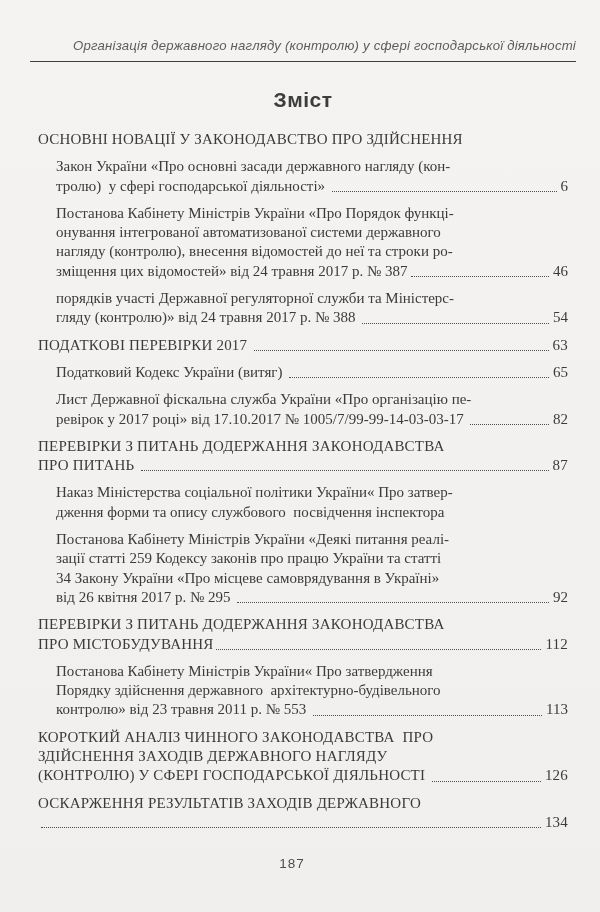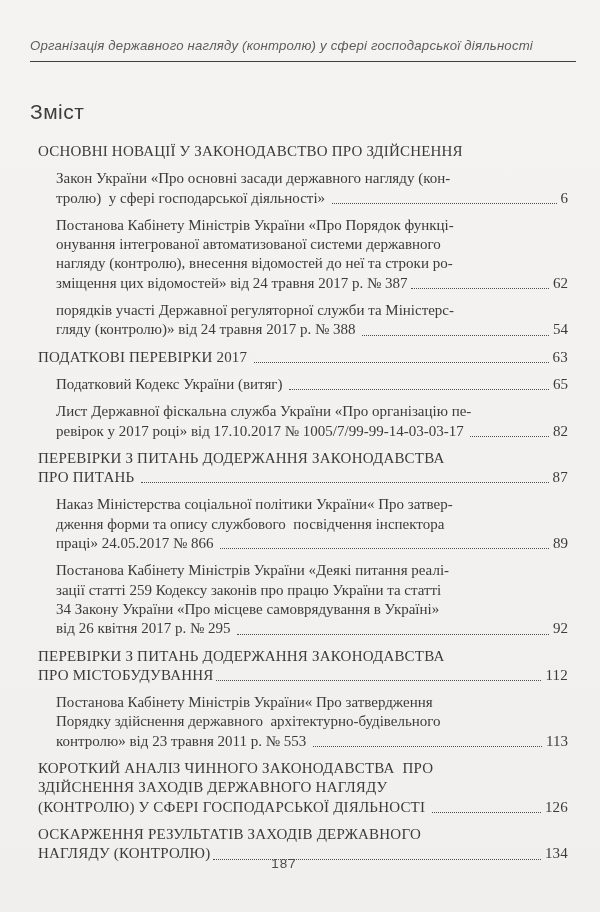--- a/index.html
+++ b/index.html
@@ -19,34 +19,35 @@
     height: 912px;
     box-sizing: border-box;
     background: linear-gradient(180deg, #f4f3f2 0%, #f2f1ef 55%, #f0efed 100%);
     padding: 36px 24px 0 30px;
     color: #3a3a3a;
   }
   
   .running-header {
     border-bottom: 1.5px solid #3f3f3f;
     padding-bottom: 7px;
-    text-align: left;
+    text-align: right;
   }
   .running-header .rh-text {
     font-family: "Liberation Sans", sans-serif;
     font-style: italic;
     font-size: 13.2px;
     letter-spacing: 0.2px;
     color: #5c5c5c;
   }
   
   .doc-title {
-    margin-top: 38px;
+    margin-top: 26px;
+    text-align: center;
     font-family: "Liberation Sans", sans-serif;
-    font-weight: 400;
+    font-weight: 700;
     font-size: 21px;
     letter-spacing: 0.5px;
     color: #3d3d3d;
   }
   
   .toc {
     margin-top: 18px;
     font-size: 15px;
     line-height: 19.3px;
     color: #3b3b3b;
@@ -69,21 +70,21 @@
     min-width: 10px;
   }
   .page-num {
     white-space: nowrap;
     color: #3b3b3b;
   }
   
   .folio {
     position: absolute;
     top: 856px;
-    left: 8px;
+    left: 16px;
     width: 552px; 
     text-align: center;
     font-family: "Liberation Sans", sans-serif;
     font-size: 13.5px;
     letter-spacing: 1px;
     color: #4c4c4c;
   }
 </style>
 </head>
 <body>
@@ -101,21 +102,21 @@
         <div class="line">ОСНОВНІ НОВАЦІЇ У ЗАКОНОДАВСТВО ПРО ЗДІЙСНЕННЯ</div>
       </div>
       <div class="entry item">
         <div class="line">Закон України «Про основні засади державного нагляду (кон-</div>
         <div class="line last"><span class="line-text">тролю)  у сфері господарської діяльності» </span><span class="leader"></span><span class="page-num">6</span></div>
       </div>
       <div class="entry item">
         <div class="line">Постанова Кабінету Міністрів України «Про Порядок функці-</div>
         <div class="line">онування інтегрованої автоматизованої системи державного</div>
         <div class="line">нагляду (контролю), внесення відомостей до неї та строки ро-</div>
-        <div class="line last"><span class="line-text">зміщення цих відомостей» від 24 травня 2017 р. № 387</span><span class="leader"></span><span class="page-num">62</span></div>
+        <div class="line last"><span class="line-text">зміщення цих відомостей» від 24 травня 2017 р. № 387</span><span class="leader"></span><span class="page-num">46</span></div>
       </div>
       <div class="entry item">
         <div class="line">порядків участі Державної регуляторної служби та Міністерс-</div>
         <div class="line last"><span class="line-text">гляду (контролю)» від 24 травня 2017 р. № 388 </span><span class="leader"></span><span class="page-num">54</span></div>
       </div>
       <div class="entry section">
         <div class="line last"><span class="line-text">ПОДАТКОВІ ПЕРЕВІРКИ 2017 </span><span class="leader"></span><span class="page-num">63</span></div>
       </div>
       <div class="entry item">
         <div class="line last"><span class="line-text">Податковий Кодекс України (витяг) </span><span class="leader"></span><span class="page-num">65</span></div>
@@ -124,21 +125,20 @@
         <div class="line">Лист Державної фіскальна служба України «Про організацію пе-</div>
         <div class="line last"><span class="line-text">ревірок у 2017 році» від 17.10.2017 № 1005/7/99-99-14-03-03-17 </span><span class="leader"></span><span class="page-num">82</span></div>
       </div>
       <div class="entry section">
         <div class="line">ПЕРЕВІРКИ З ПИТАНЬ ДОДЕРЖАННЯ ЗАКОНОДАВСТВА</div>
         <div class="line last"><span class="line-text">ПРО ПИТАНЬ </span><span class="leader"></span><span class="page-num">87</span></div>
       </div>
       <div class="entry item">
         <div class="line">Наказ Міністерства соціальної політики України« Про затвер-</div>
         <div class="line">дження форми та опису службового  посвідчення інспектора</div>
-        <div class="line last"><span class="line-text">праці» 24.05.2017 № 866 </span><span class="leader"></span><span class="page-num">89</span></div>
       </div>
       <div class="entry item">
         <div class="line">Постанова Кабінету Міністрів України «Деякі питання реалі-</div>
         <div class="line">зації статті 259 Кодексу законів про працю України та статті</div>
         <div class="line">34 Закону України «Про місцеве самоврядування в Україні»</div>
         <div class="line last"><span class="line-text">від 26 квітня 2017 р. № 295 </span><span class="leader"></span><span class="page-num">92</span></div>
       </div>
       <div class="entry section">
         <div class="line">ПЕРЕВІРКИ З ПИТАНЬ ДОДЕРЖАННЯ ЗАКОНОДАВСТВА</div>
         <div class="line last"><span class="line-text">ПРО МІСТОБУДУВАННЯ</span><span class="leader"></span><span class="page-num">112</span></div>
@@ -148,19 +148,19 @@
         <div class="line">Порядку здійснення державного  архітектурно-будівельного</div>
         <div class="line last"><span class="line-text">контролю» від 23 травня 2011 р. № 553 </span><span class="leader"></span><span class="page-num">113</span></div>
       </div>
       <div class="entry section">
         <div class="line">КОРОТКИЙ АНАЛІЗ ЧИННОГО ЗАКОНОДАВСТВА  ПРО</div>
         <div class="line">ЗДІЙСНЕННЯ ЗАХОДІВ ДЕРЖАВНОГО НАГЛЯДУ</div>
         <div class="line last"><span class="line-text">(КОНТРОЛЮ) У СФЕРІ ГОСПОДАРСЬКОЇ ДІЯЛЬНОСТІ </span><span class="leader"></span><span class="page-num">126</span></div>
       </div>
       <div class="entry section">
         <div class="line">ОСКАРЖЕННЯ РЕЗУЛЬТАТІВ ЗАХОДІВ ДЕРЖАВНОГО</div>
-        <div class="line last"><span class="line-text">НАГЛЯДУ (КОНТРОЛЮ)</span><span class="leader"></span><span class="page-num">134</span></div>
+        <div class="line last"><span class="leader"></span><span class="page-num">134</span></div>
       </div>
     </div>
 
   <div class="folio">187</div>
 
 </div>
 
 </body></html>

